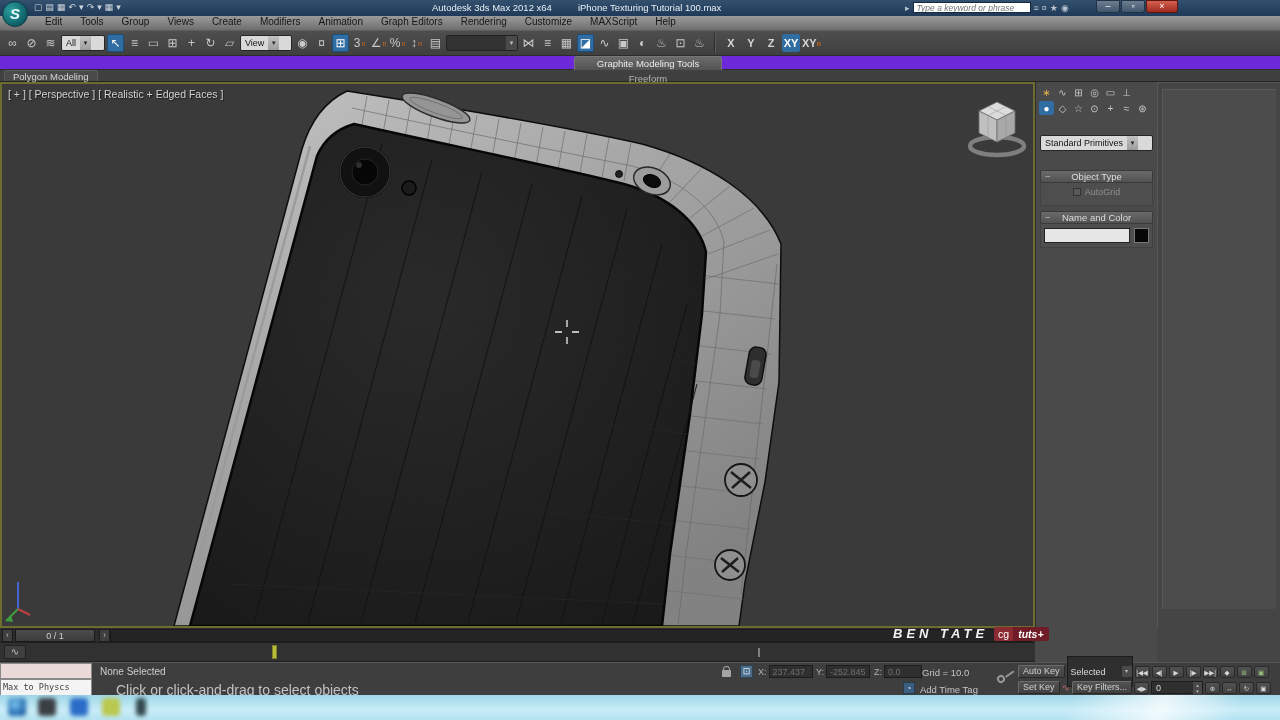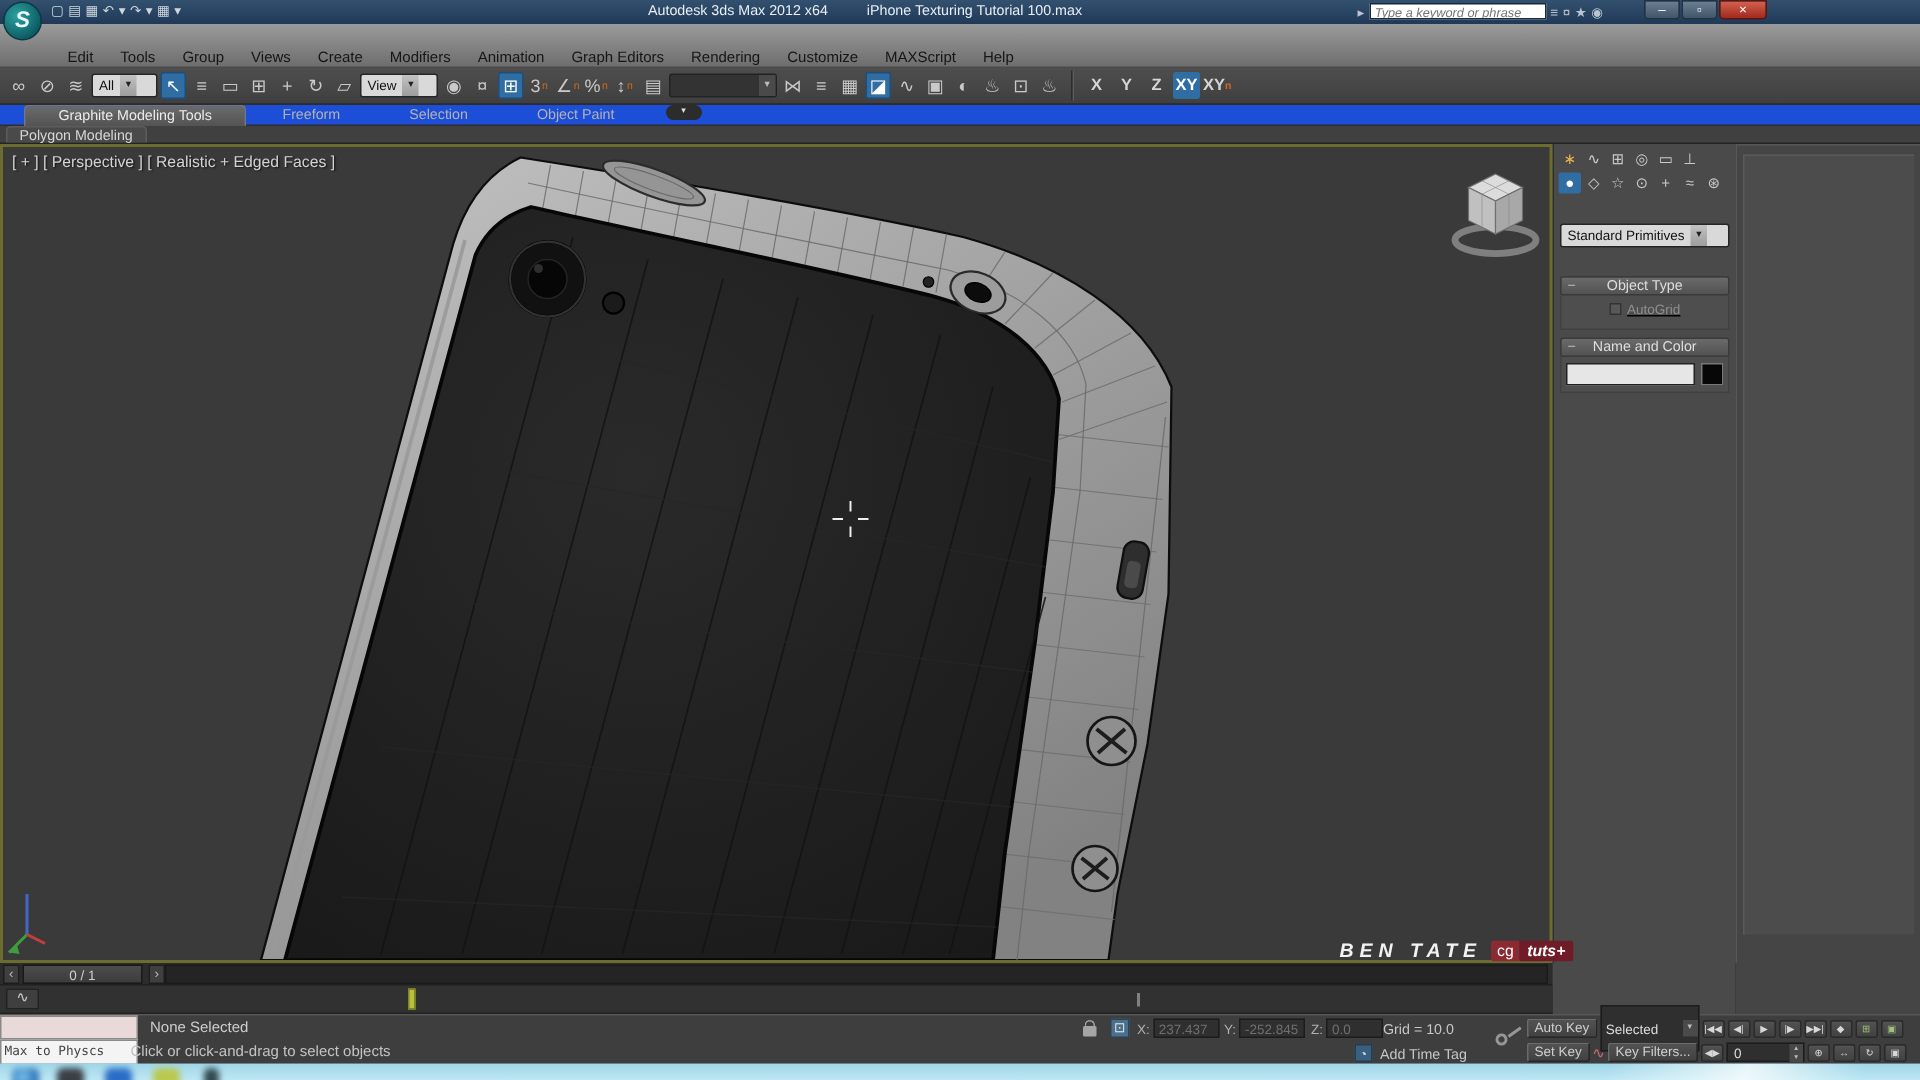--- a/index.html
+++ b/index.html
@@ -19,21 +19,21 @@
   .search { position:absolute; left:905px; top:2px; display:flex; align-items:center; gap:3px; }
   .search input { width:118px; height:11px; font-size:8.5px; font-style:italic; border:1px solid #17293d;
                   padding:0 3px; color:#333; background:#fff; font-family:"Liberation Sans",sans-serif; }
   .search .sico { color:#b9c4cf; font-size:9px; }
   .winbtns { position:absolute; left:1096px; top:0; display:flex; gap:1px; }
   .winbtn { width:24px; height:13px; background:linear-gradient(#6b7e92,#42566b); border:1px solid #233242;
             border-radius:0 0 3px 3px; color:#fff; font-size:9px; text-align:center; line-height:11px; }
   .winbtn.close { width:32px; background:linear-gradient(#d4614f,#a02a1e); border-color:#5e150d; }
 
   
-  .menubar { height:28px; background:linear-gradient(#9b9b9b,#6e6e6e); display:flex; align-items:flex-end;
+  .menubar { height:14px; background:linear-gradient(#9b9b9b,#6e6e6e); display:flex; align-items:flex-start;
              padding-left:36px; }
   .menubar span { font-size:10px; color:#161616; padding:0 9px; }
 
   
   .toolbar { height:26px; background:linear-gradient(#4e4e4e,#3f3f3f); border-top:1px solid #5d5d5d;
              border-bottom:1px solid #2c2c2c; display:flex; align-items:center; gap:2px; padding:0 4px; }
   .tb-ico { min-width:17px; height:18px; display:flex; align-items:center; justify-content:center;
             color:#c9c9c9; font-size:12px; border-radius:2px; position:relative; }
   .tb-ico sub { font-size:7px; color:#d2691e; margin-left:1px; }
   .tb-ico.hl { background:#2f6da3; color:#fff; border:1px solid #1d4f7d; }
@@ -44,22 +44,22 @@
                    text-align:center; line-height:13px; font-size:7px; color:#222; }
   .dd-dark { background:#333; border:1px solid #222; height:16px; width:72px; border-radius:2px;
              display:flex; align-items:center; }
   .dd-dark .car { margin-left:auto; width:11px; height:14px; background:#4a4a4a; color:#bbb;
                   font-size:7px; text-align:center; line-height:13px; }
   .axisbtn { min-width:18px; height:18px; display:flex; align-items:center; justify-content:center;
              color:#d6d6d6; font-size:11px; font-weight:bold; border-radius:2px; }
   .axisbtn.hl { background:#2f6da3; color:#fff; }
 
   
-  .ribtabs { height:14px; background:#1d4ed8; display:flex; align-items:flex-start; padding-left:16px; gap:2px;
-             border-bottom:1px solid #2e2e2e; }
+  .ribtabs { height:14px; background:#6d28d9; display:flex; align-items:center; padding-left:16px; gap:2px;
+             border-bottom:1px solid #2e2e2e;flex-direction:column; }
   .ribtab { font-size:9.5px; color:#b2b2b2; padding:1px 22px 1px 22px; }
   .ribtab.active { background:linear-gradient(#6b6b6b,#535353); color:#ececec; border-radius:3px 3px 0 0;
                    border:1px solid #777; border-bottom:none; }
   .ribmenu { margin-left:10px; margin-bottom:1px; width:24px; height:10px; background:#2c2c2c; border-radius:5px;
              color:#ddd; font-size:6px; text-align:center; line-height:9px; }
   .ribsub { height:12px; background:#404040; border-bottom:1px solid #242424; display:flex; }
   .ribsubtab { font-size:9.5px; color:#d6d6d6; background:#4a4a4a; border:1px solid #5c5c5c; border-bottom:none;
                padding:0 8px; margin-left:4px; border-radius:3px 3px 0 0; }
 
   
@@ -82,21 +82,21 @@
   .cp-ico { width:15px; height:14px; display:flex; align-items:center; justify-content:center;
             color:#c8c8c8; font-size:10px; border-radius:2px; }
   .cp-ico.amber { color:#e8b34c; }
   .cp-ico.hl { background:#2f6da3; color:#fff; }
   .cp-dd { margin:19px 4px; }
   .rollout { margin:5px 4px 0 4px; }
   .roll-h { height:13px; background:linear-gradient(#6a6a6a,#525252); border:1px solid #3a3a3a; border-radius:2px;
             color:#dedede; font-size:9.5px; display:flex; align-items:center; justify-content:center; position:relative; }
   .roll-h .rmin { position:absolute; left:4px; color:#bbb; }
   .roll-b { background:#4e4e4e; border:1px solid #414141; border-top:none; padding:4px 3px; }
-  .agrow { display:flex; align-items:center; gap:4px; justify-content:center; margin-bottom:4px;text-decoration:underline; }
+  .agrow { display:flex; align-items:center; gap:4px; justify-content:center; margin-bottom:4px; }
   .chk { width:8px; height:8px; background:#585858; border:1px solid #333; }
   .aglabel { font-size:9px; color:#8f8f8f; }
   .otgrid { display:grid; grid-template-columns:1fr 1fr; gap:4px 5px; }
   .ot-btn { height:14px; background:linear-gradient(#606060,#4e4e4e); border:1px solid;
             border-color:#757575 #2e2e2e #2e2e2e #757575; border-radius:2px; color:#dcdcdc; font-size:9px;
             display:flex; align-items:center; justify-content:center; }
   .ncrow { display:flex; gap:4px; align-items:center; }
   .ncfield { flex:1; height:15px; background:#e6e6e6; border:1px solid #222; }
   .ncswatch { width:15px; height:15px; background:#070707; border:1px solid #777; }
   .rightpane { width:123px; background:#454545; border-left:1px solid #585858; border-top:1px solid #585858; }
@@ -120,21 +120,21 @@
                  border:1px solid #222; color:#c5c5c5; font-size:10px; text-align:center; line-height:12px; }
   .tb-marker { position:absolute; left:272px; top:2px; width:5px; height:14px; background:#b9bf3c; border:1px solid #7e8324; }
   .tb-endtick { position:absolute; left:758px; top:5px; width:2px; height:9px; background:#808080; }
 
   
   .statusbar { position:relative; height:33px; background:#3e3e3e; border-top:1px solid #565656; font-size:9px; }
   .listener-pink { position:absolute; left:0; top:0; width:92px; height:16px; background:#e9d9d9; border:1px solid #8a8a8a; }
   .listener-white { position:absolute; left:0; top:16px; width:92px; height:17px; background:#f4f4f4; border:1px solid #8a8a8a;
                     color:#444; font-family:"DejaVu Sans Mono", monospace; font-size:8.5px; line-height:15px; padding-left:2px; }
   .st-status { position:absolute; left:100px; top:3px; color:#cdcdcd; font-size:10px; }
-  .st-prompt { position:absolute; left:87px; top:19px; color:#c3c3c3; font-size:10px; }
+  .st-prompt { position:absolute; left:116px; top:19px; color:#c3c3c3; font-size:14px; }
   .lockicon { position:absolute; left:722px; top:7px; width:9px; height:7px; background:#a5a5a5; border-radius:1px; }
   .lockicon:before { content:""; position:absolute; left:1px; top:-4px; width:5px; height:4px;
                      border:1.5px solid #a5a5a5; border-bottom:none; border-radius:4px 4px 0 0; }
   .absico { position:absolute; left:740px; top:2px; width:13px; height:13px; background:#4e6f8c; border:1px solid #2c4255;
             color:#dce8f2; font-size:9px; text-align:center; line-height:11px; }
   .coordgrp { position:absolute; top:2px; display:flex; align-items:center; gap:2px; }
   .coordgrp .lab { color:#b0b0b0; }
   .coordfield { width:44px; height:13px; background:#2f2f2f; border:1px solid #1c1c1c; color:#6f6f6f;
                 padding:0 3px; line-height:12px; }
   .gridlbl { position:absolute; left:922px; top:4px; color:#c6c6c6; font-size:9.5px; }

